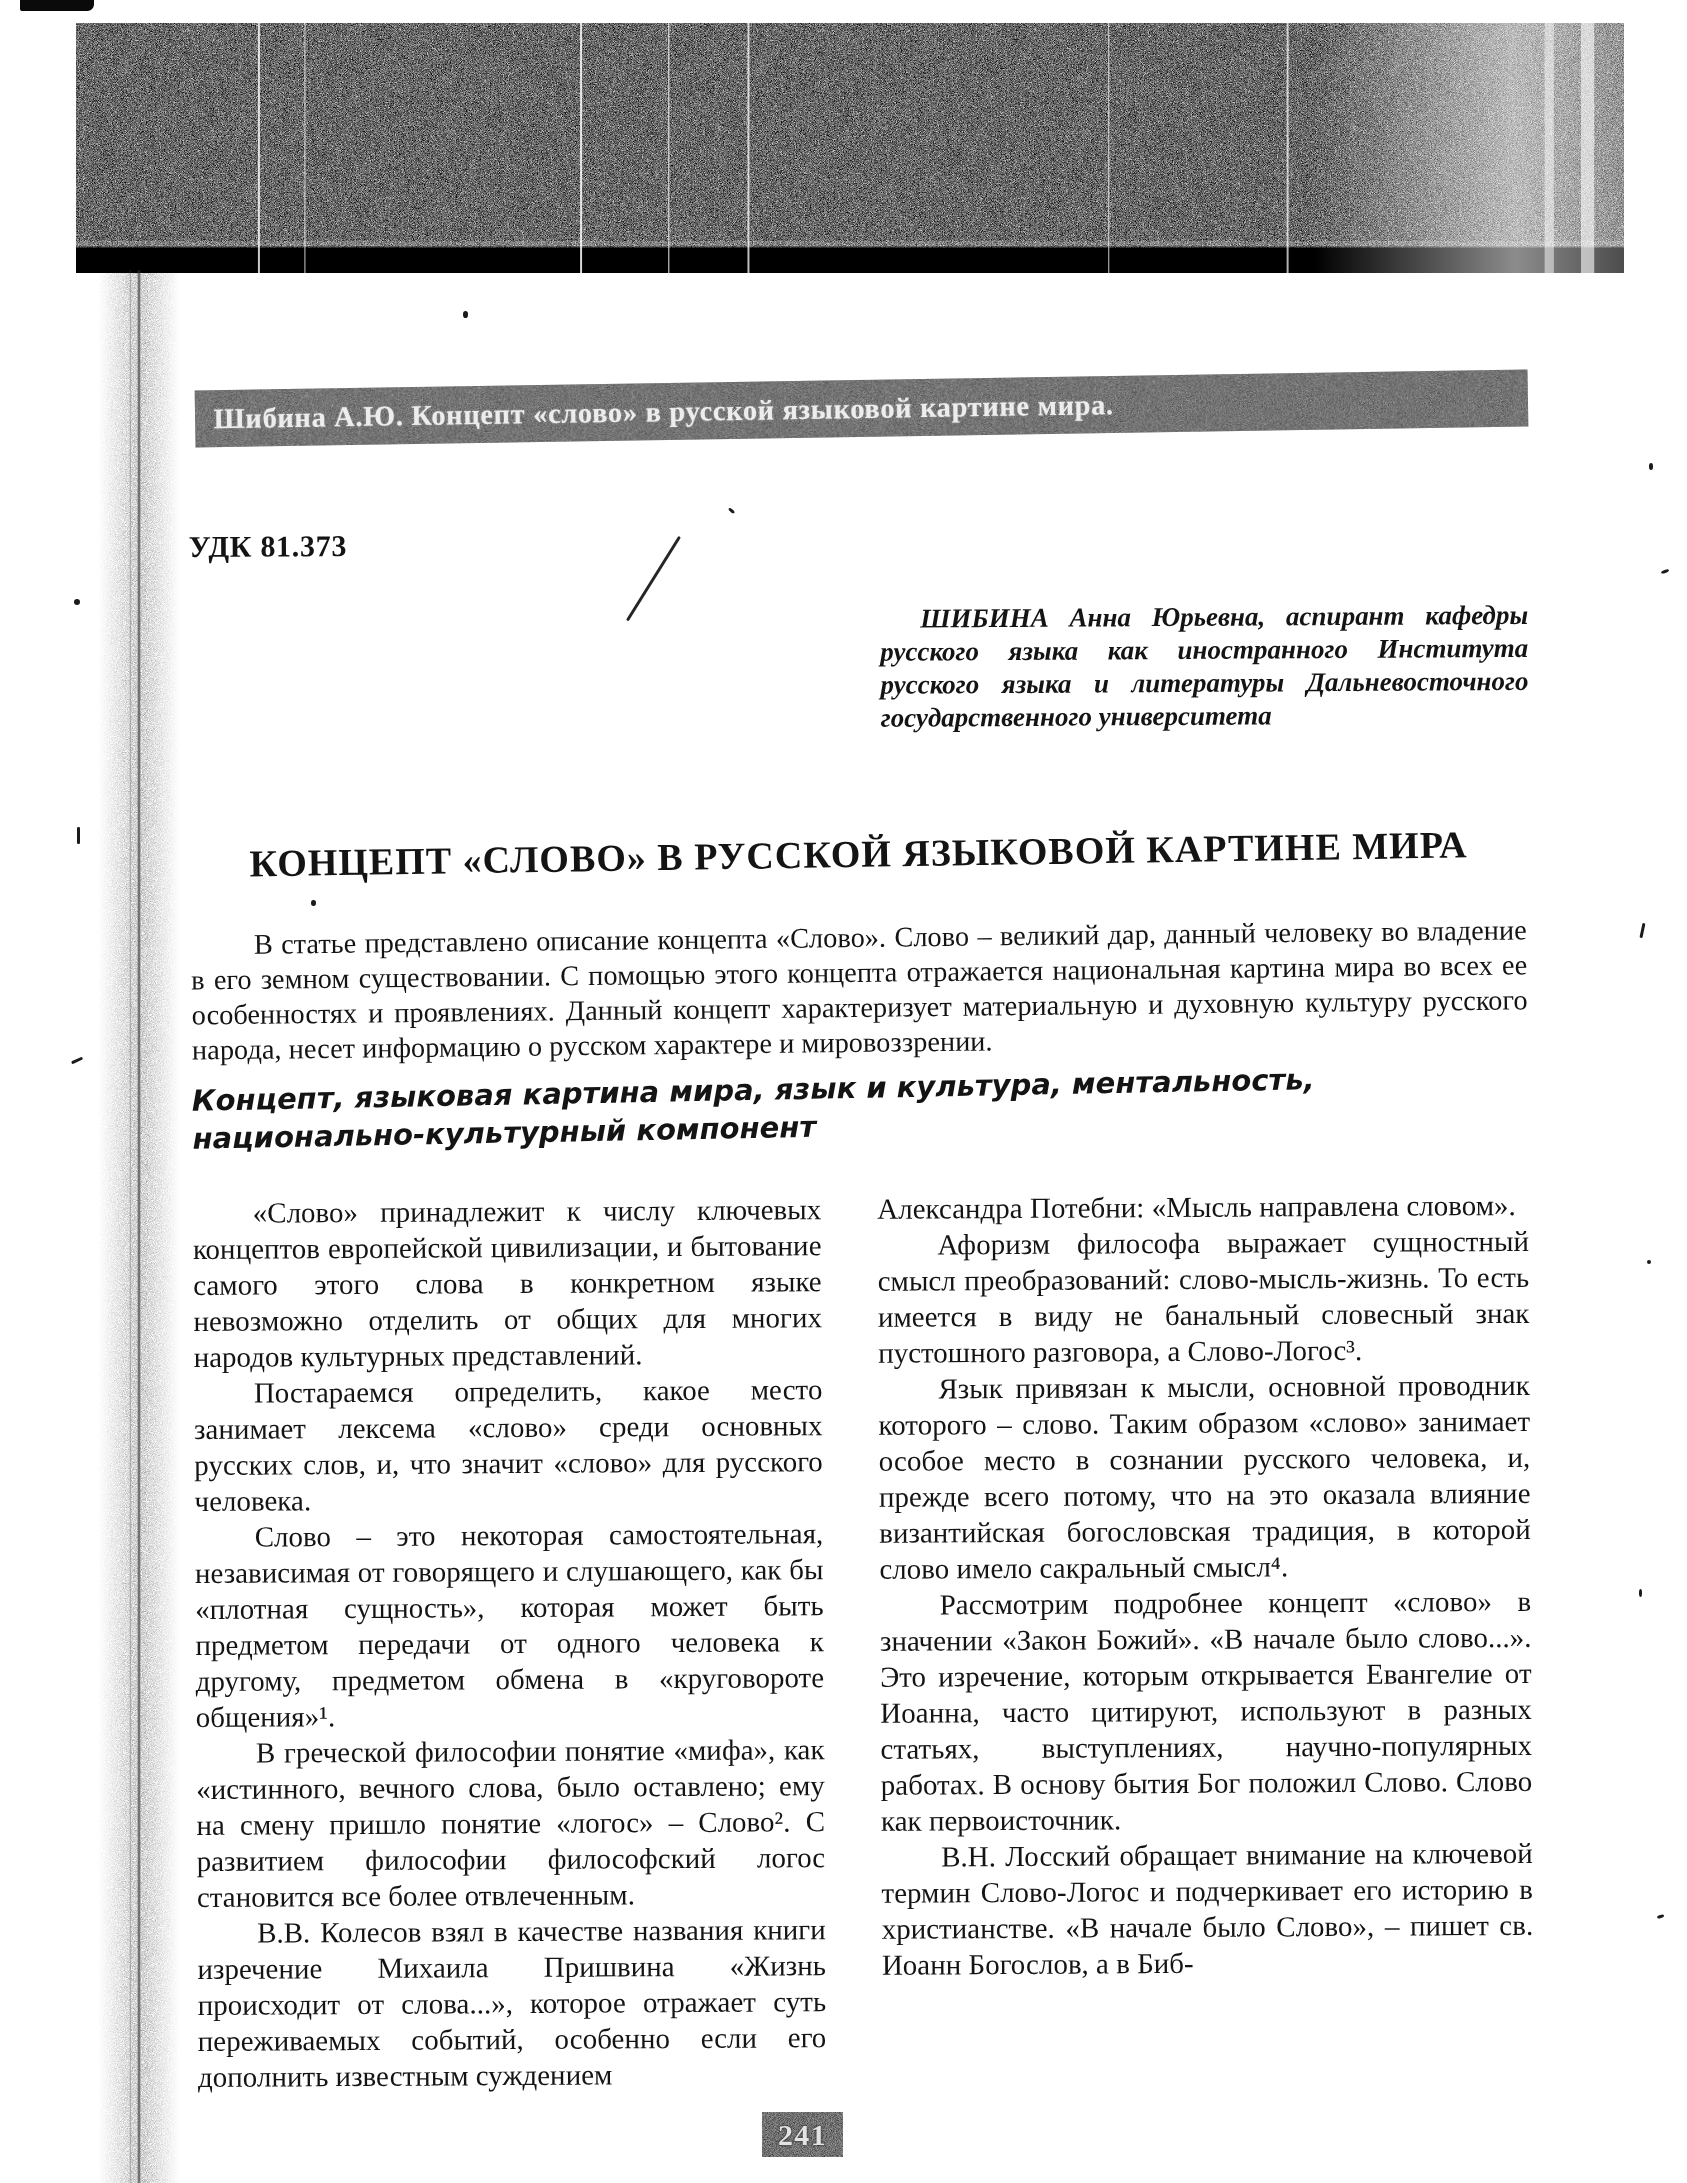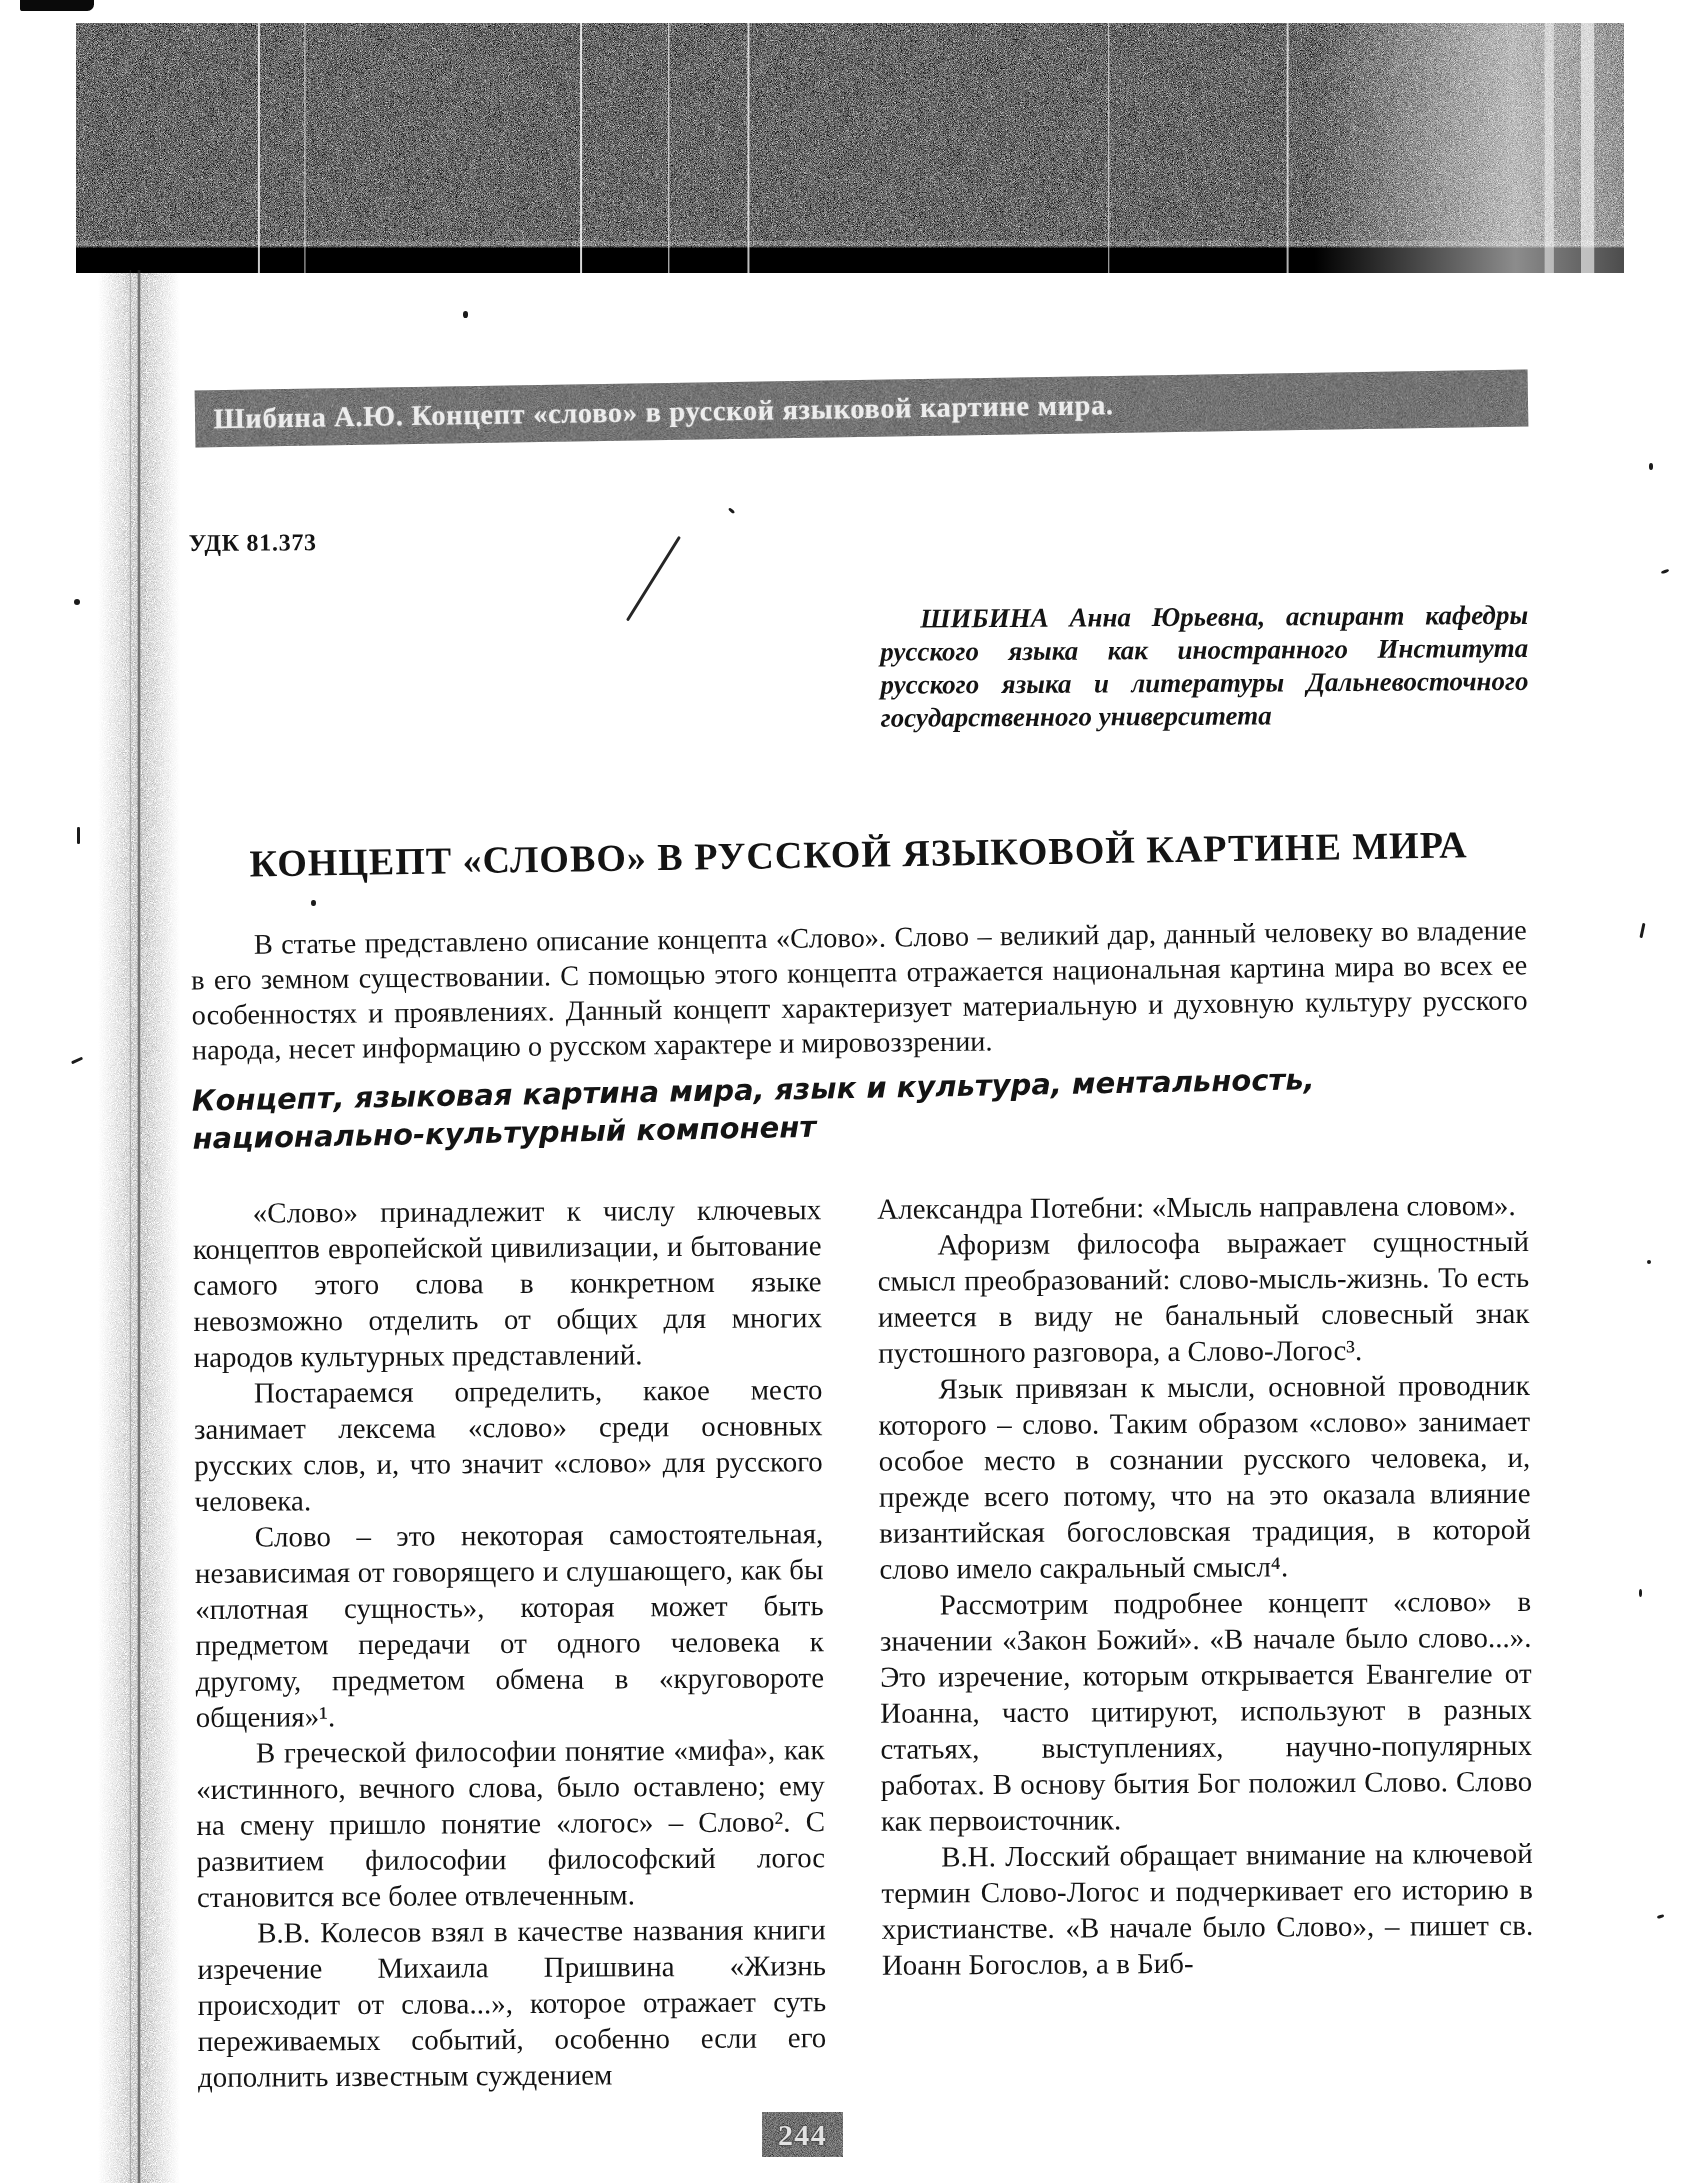--- a/index.html
+++ b/index.html
@@ -27,21 +27,21 @@
     background: #4e4e4e; transform: rotate(-0.9deg); overflow: hidden; }
   .header-bar svg { position: absolute; inset: 0; width: 100%; height: 100%; }
   .header-bar .bar-text { position: absolute; left: 18.5px; top: 0;
     line-height: 57px; font-size: 28.4px; font-weight: 700;
     color: #ededed; letter-spacing: 0.7px; white-space: nowrap;
     text-shadow: 0 0 2px rgba(255,255,255,0.45); z-index: 2; }
 
   
   .content { left: 0; top: 0; width: 1687px; height: 2183px;
     transform: rotate(-0.35deg); transform-origin: 844px 1092px; }
-  .udc { left: 192px; top: 526px; font-size: 24px; font-weight: 700;
+  .udc { left: 192px; top: 526px; font-size: 30px; font-weight: 700;
     letter-spacing: 0.7px; }
   .author-block { left: 883px; top: 603px; width: 648px;
     font-size: 27px; line-height: 33px; font-style: italic; font-weight: 700;
     text-align: justify; text-indent: 40px; }
   .article-title { left: 192px; top: 832px; width: 1336px; margin: 0;
     text-align: center; font-size: 38px; font-weight: 700;
     letter-spacing: 1px; white-space: nowrap;
     transform: rotate(-0.55deg); }
   .abstract { left: 192px; top: 920px; width: 1336px; margin: 0;
     font-size: 28.4px; line-height: 35px; text-align: justify;
@@ -160,21 +160,21 @@
     </div>
   </div>
 
 </div>
 
 <div class="abs page-number-box">
   <svg viewBox="0 0 122 68" preserveAspectRatio="none">
     <rect x="0" y="0" width="122" height="68" filter="url(#speckle-dark)" opacity="0.8"></rect>
     <rect x="0" y="0" width="122" height="68" filter="url(#speckle-white)" opacity="0.4"></rect>
   </svg>
-  <span>244</span>
+  <span>241</span>
 </div>
 
 <div class="abs scratch" style="left:652px; top:529px;"></div>
 <div class="abs speck" style="left:311px; top:900px; width:4.6px; height:6px;"></div>
 <div class="abs speck" style="left:74px; top:599px; width:6px; height:6px;"></div>
 <div class="abs speck" style="left:77px; top:827px; width:2.6px; height:17px; border-radius:1.3px;"></div>
 <div class="abs speck" style="left:71px; top:1059px; width:12px; height:2.6px; border-radius:1.3px; transform:rotate(-25deg);"></div>
 <div class="abs speck" style="left:1649px; top:463px; width:4px; height:6.6px;"></div>
 <div class="abs speck" style="left:1661px; top:570px; width:8px; height:2.6px; transform:rotate(-20deg);"></div>
 <div class="abs speck" style="left:1641px; top:923px; width:2.6px; height:14.6px; border-radius:1.3px; transform:rotate(12deg);"></div>

